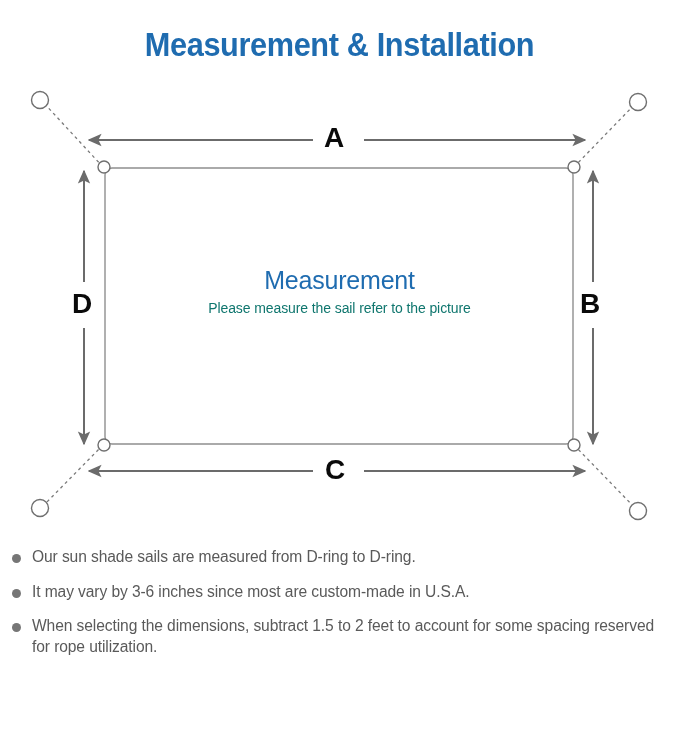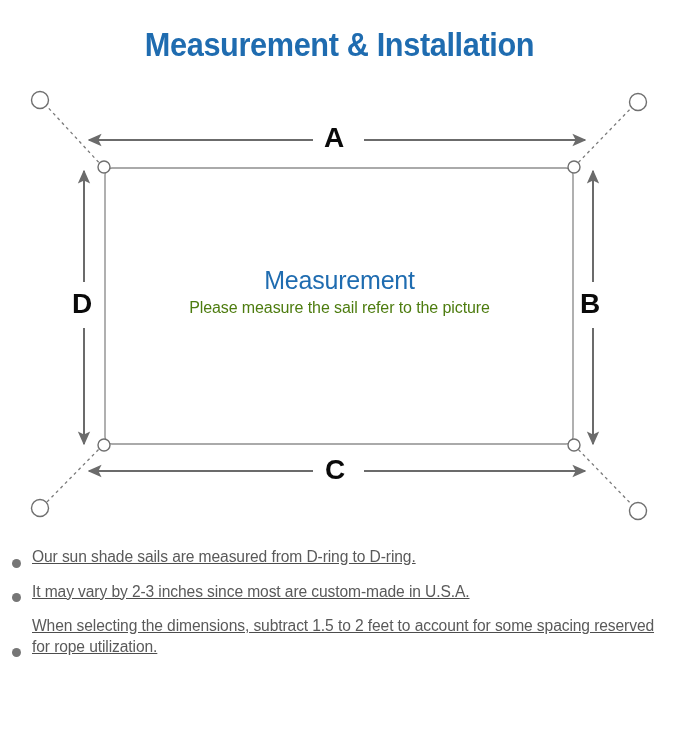--- a/index.html
+++ b/index.html
@@ -60,47 +60,46 @@
     pointer-events: none;
   }
   .center-title {
     font-size: 25px;
     font-weight: normal;
     color: #1f6cb0;
     line-height: 30px;
     letter-spacing: -0.2px;
   }
   .center-sub {
-    font-size: 16px;
-    color: #4d7c0f;
+    font-size: 14px;
+    color: #0f766e;
     line-height: 26px;
     letter-spacing: -0.1px;
   }
   .dim-label {
     position: absolute;
     font-size: 28px;
     font-weight: bold;
     color: #0a0a0a;
     font-family: "Liberation Sans", sans-serif;
     line-height: 28px;
   }
   
   .notes {
     position: absolute;
     left: 0;
     top: 522px;
     width: 679px;
   }
   .note-row {
     display: flex;
-    align-items: flex-end;
+    align-items: flex-start;
     margin-bottom: 14px;
     padding-left: 12px;
     padding-right: 4px;
-    text-decoration: underline;
   }
   .bullet {
     flex: 0 0 auto;
     width: 9px;
     height: 9px;
     border-radius: 50%;
     background: #767676;
     margin-top: 7px;
     margin-right: 11px;
   }
@@ -184,21 +183,21 @@
     </div>
   </div>
 
   <div class="notes">
     <div class="note-row">
       <span class="bullet"></span>
       <span class="note-text">Our sun shade sails are measured from D-ring to D-ring.</span>
     </div>
     <div class="note-row">
       <span class="bullet"></span>
-      <span class="note-text">It may vary by 2-3 inches since most are custom-made in U.S.A.</span>
+      <span class="note-text">It may vary by 3-6 inches since most are custom-made in U.S.A.</span>
     </div>
     <div class="note-row">
       <span class="bullet"></span>
       <span class="note-text">When selecting the dimensions, subtract 1.5 to 2 feet to account for some spacing reserved for rope utilization.</span>
     </div>
   </div>
 
 </div>
 
 </body></html>

